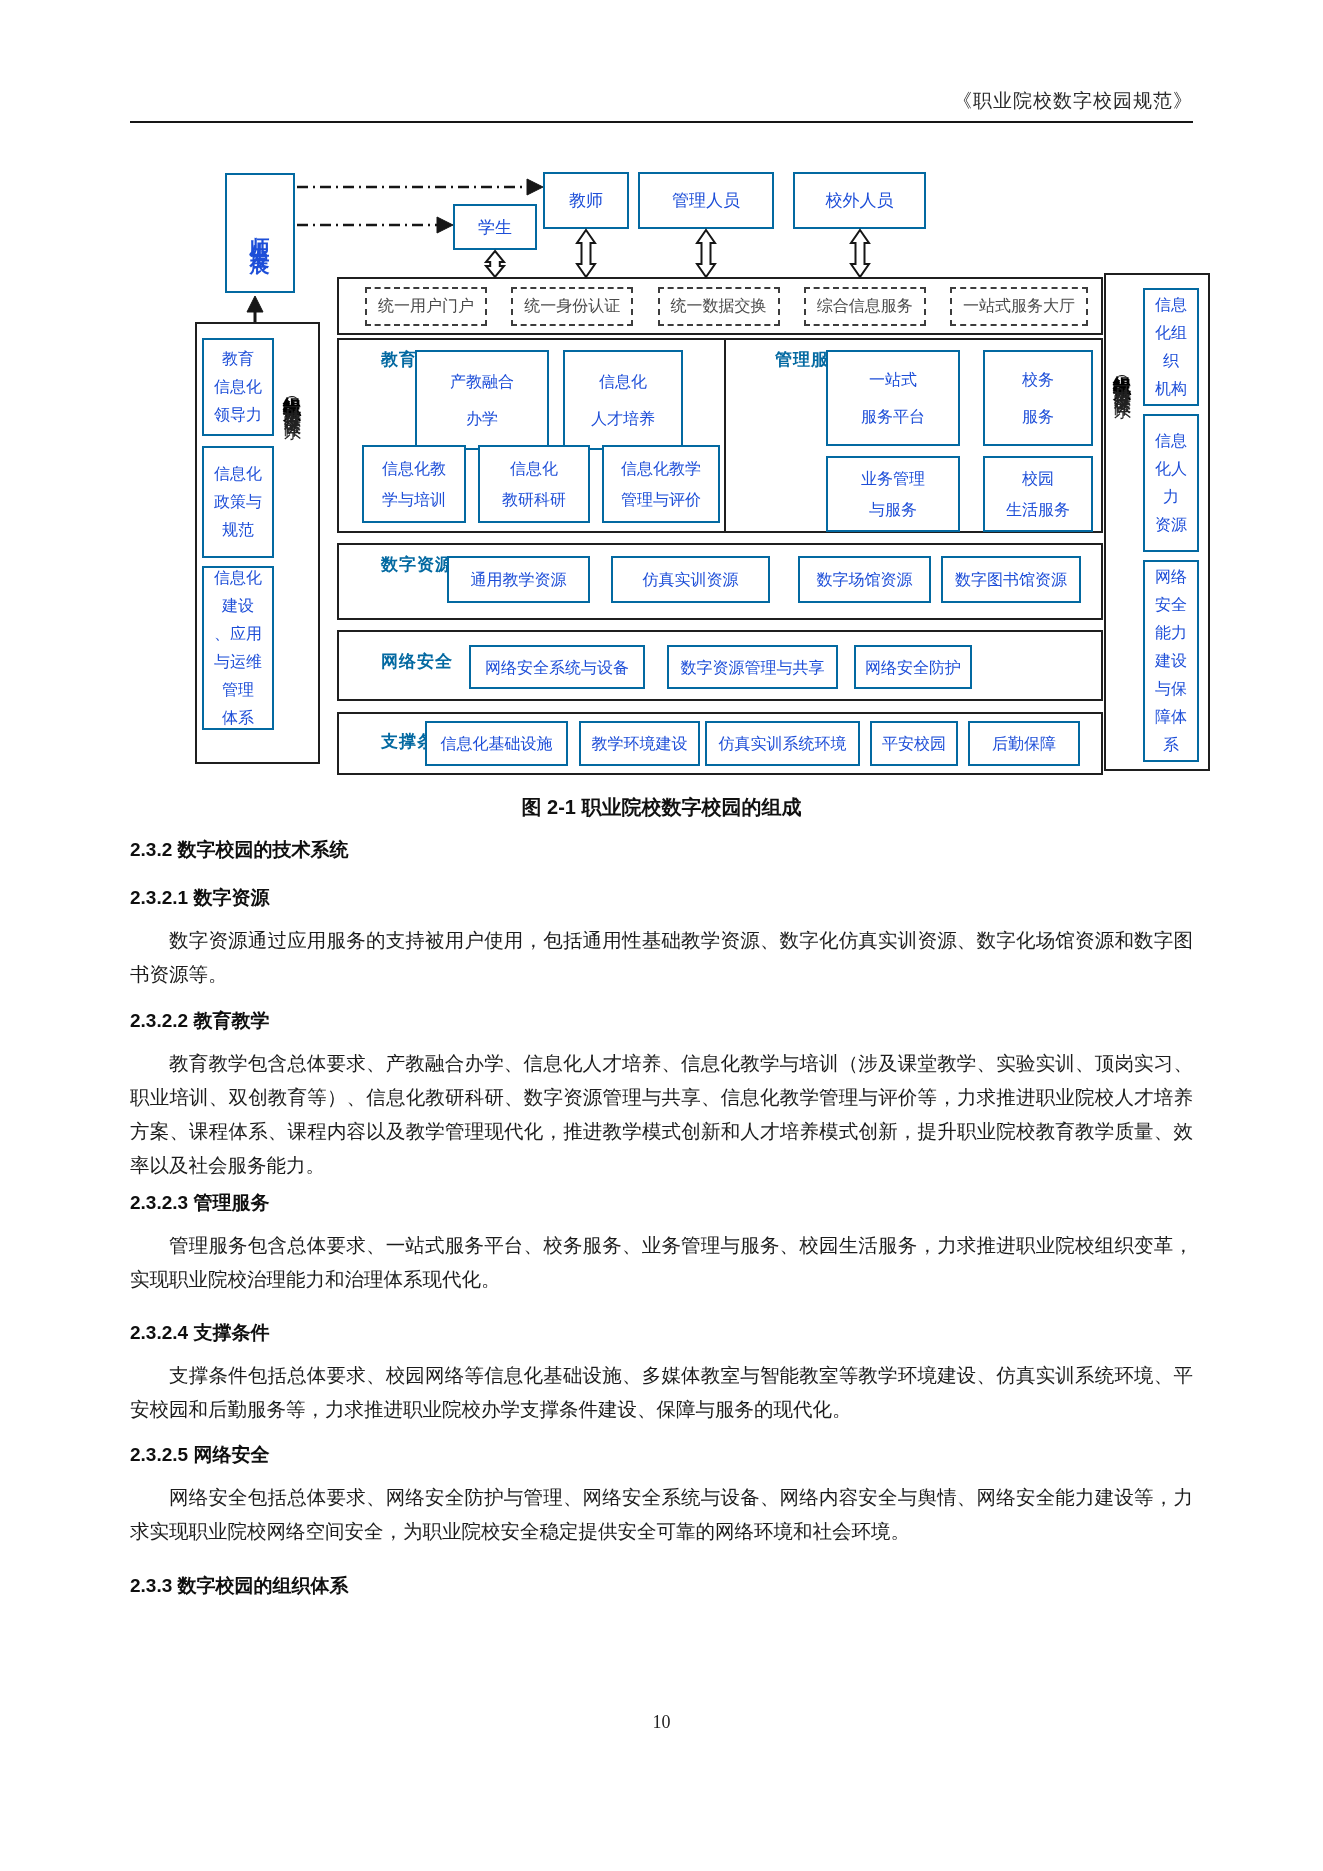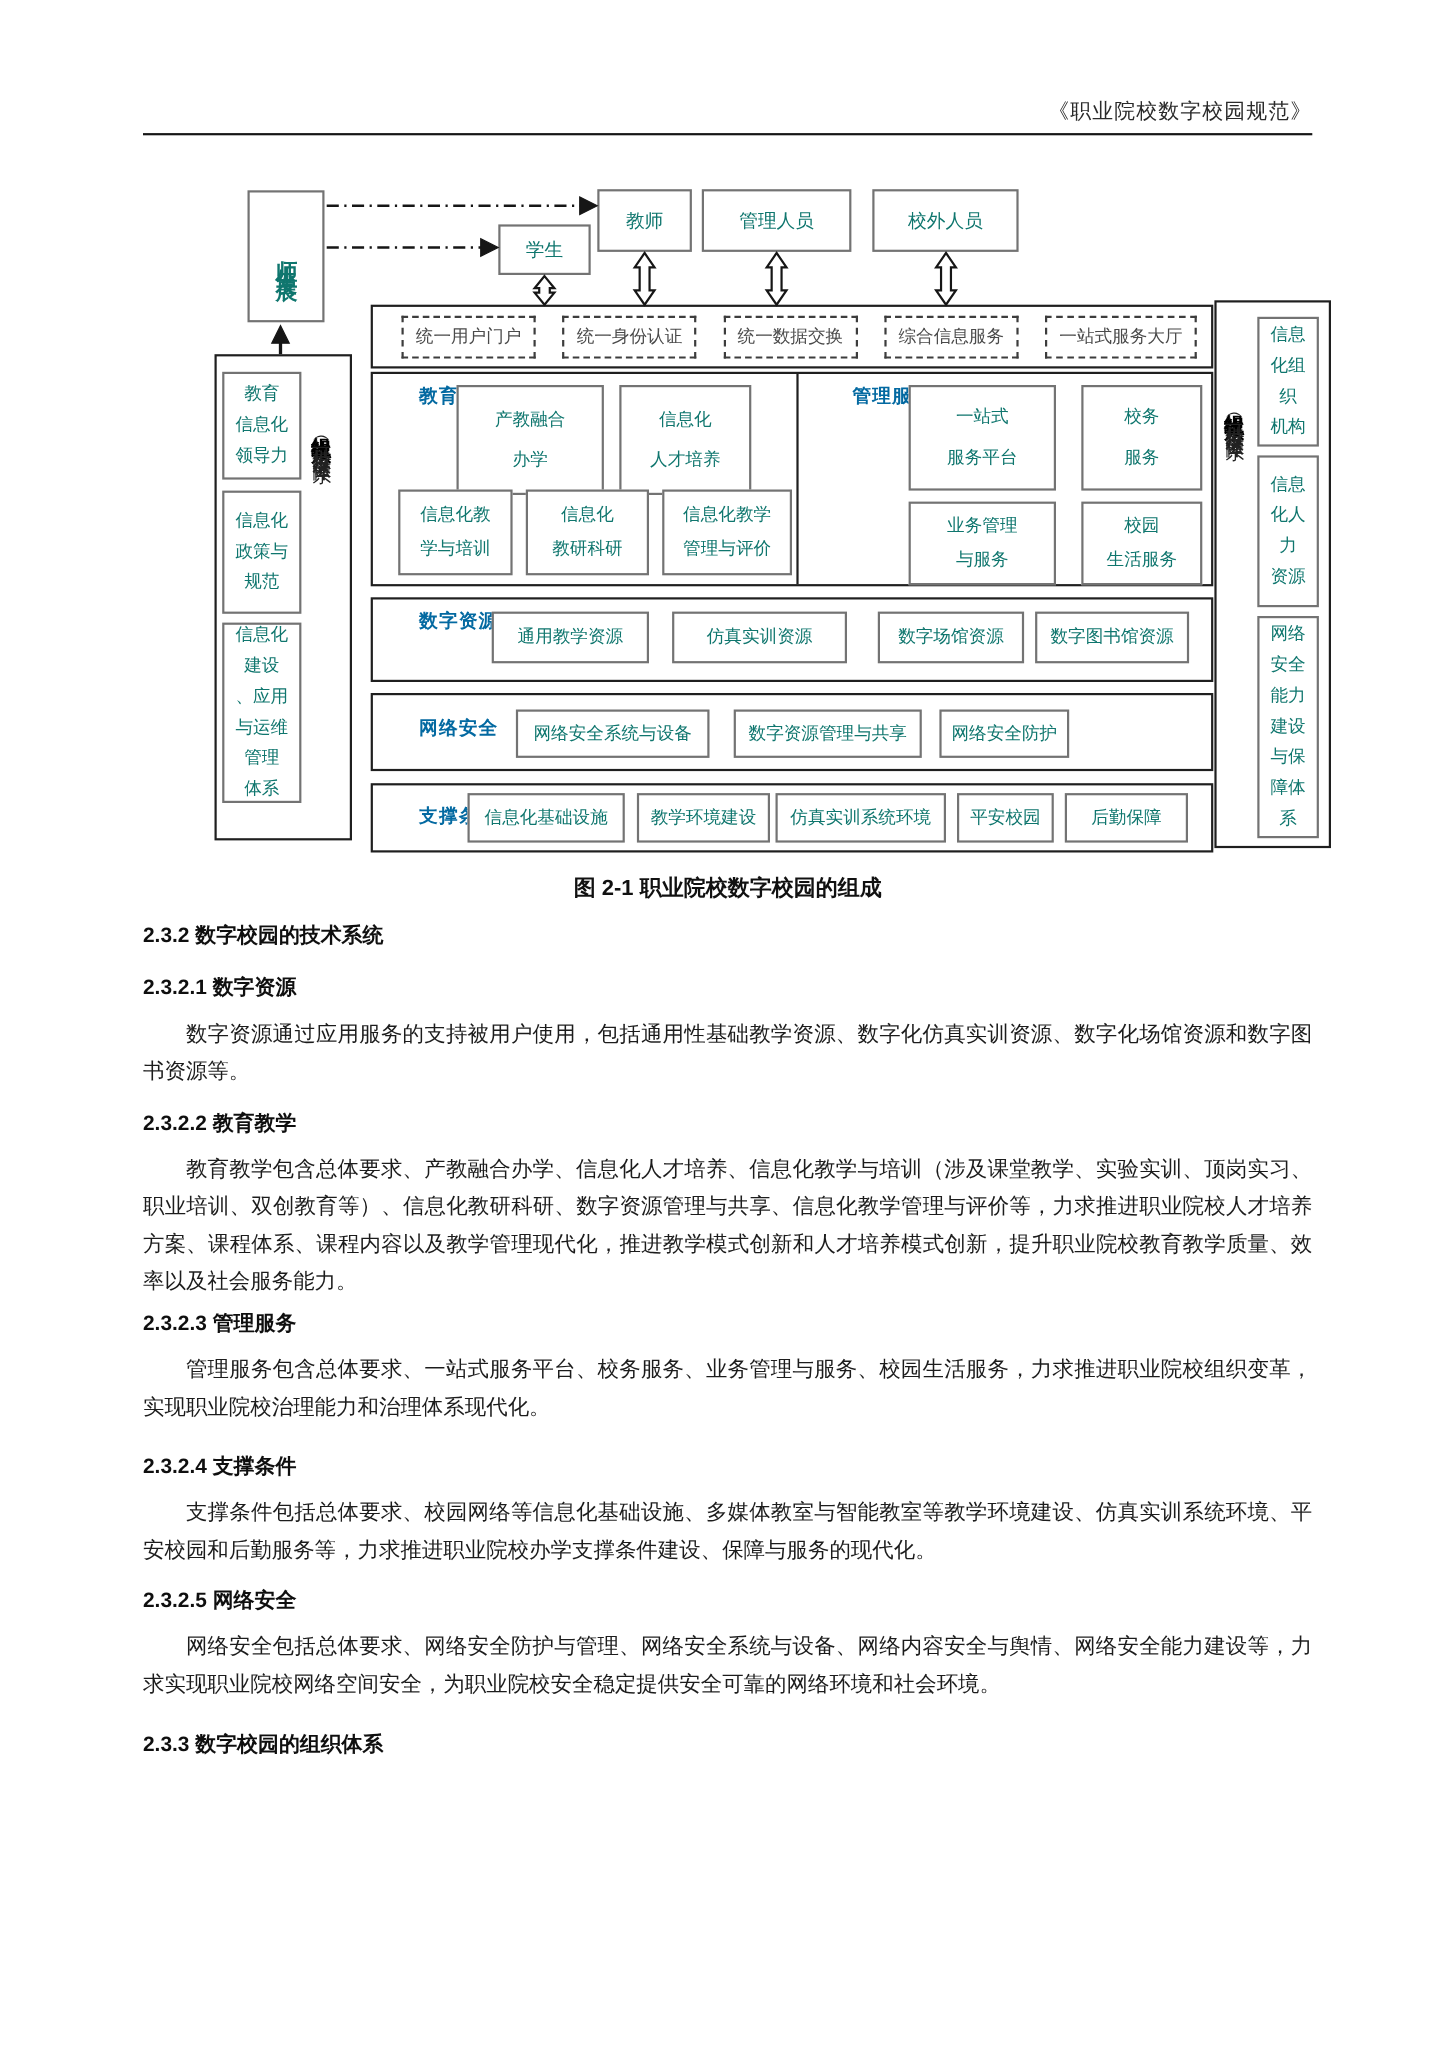--- a/index.html
+++ b/index.html
@@ -3,23 +3,23 @@
 <meta charset="utf-8">
 <style>
   html,body{margin:0;padding:0;background:#e8e8e8;}
   .page{position:relative;width:1323px;height:1871px;background:#ffffff;margin:0 auto;
         font-family:"Liberation Serif",serif;color:#1a1a1a;overflow:hidden;}
   .abs{position:absolute;box-sizing:border-box;}
   
   .hdr{top:88px;left:130px;width:1063px;text-align:right;font-size:19px;color:#2a2a2a;letter-spacing:1px;}
   .hrule{top:121px;left:130px;width:1063px;height:2px;background:#161616;}
   
-  .dbox{position:absolute;box-sizing:border-box;border:2px solid #737373;background:#fff;
+  .dbox{position:absolute;box-sizing:border-box;border:2px solid #0369a1;background:#fff;
         display:flex;align-items:center;justify-content:center;text-align:center;
-        white-space:pre-line;color:#0f766e;font-size:16px;line-height:31px;}
+        white-space:pre-line;color:#1d4ed8;font-size:16px;line-height:31px;}
   .panel{position:absolute;box-sizing:border-box;border:2px solid #1f1f1f;background:#fff;}
   .slabel{position:absolute;font-family:"Liberation Sans",sans-serif;font-weight:bold;
           font-size:17px;color:#0369a1;letter-spacing:1px;margin-left:36px;}
   .svcbar{left:337px;top:277px;width:766px;height:58px;border:2px solid #1f1f1f;background:#fff;
           display:flex;align-items:center;justify-content:space-between;padding:0 13px 0 26px;}
   .svc{border:2px dashed #3d3d3d;color:#4a4a4a;font-size:16px;padding:7px 11px;
        white-space:nowrap;background:#fff;}
   .vbox{writing-mode:vertical-rl;letter-spacing:6px;font-size:20px;font-weight:600;line-height:1;}
   .vlabel{position:absolute;writing-mode:vertical-rl;font-size:17px;color:#222;letter-spacing:2px;}
   .vlabel .main{font-family:"Liberation Sans",sans-serif;font-weight:bold;font-size:18px;color:#000;}
@@ -169,13 +169,14 @@
     <p class="para mt-c">教育教学包含总体要求、产教融合办学、信息化人才培养、信息化教学与培训（涉及课堂教学、实验实训、顶岗实习、职业培训、双创教育等）、信息化教研科研、数字资源管理与共享、信息化教学管理与评价等，力求推进职业院校人才培养方案、课程体系、课程内容以及教学管理现代化，推进教学模式创新和人才培养模式创新，提升职业院校教育教学质量、效率以及社会服务能力。</p>
     <h3 class="h mt-e">2.3.2.3 管理服务</h3>
     <p class="para mt-c">管理服务包含总体要求、一站式服务平台、校务服务、业务管理与服务、校园生活服务，力求推进职业院校组织变革，实现职业院校治理能力和治理体系现代化。</p>
     <h3 class="h mt-f">2.3.2.4 支撑条件</h3>
     <p class="para mt-c">支撑条件包括总体要求、校园网络等信息化基础设施、多媒体教室与智能教室等教学环境建设、仿真实训系统环境、平安校园和后勤服务等，力求推进职业院校办学支撑条件建设、保障与服务的现代化。</p>
     <h3 class="h mt-g">2.3.2.5 网络安全</h3>
     <p class="para mt-c">网络安全包括总体要求、网络安全防护与管理、网络安全系统与设备、网络内容安全与舆情、网络安全能力建设等，力求实现职业院校网络空间安全，为职业院校安全稳定提供安全可靠的网络环境和社会环境。</p>
     <h3 class="h mt-h">2.3.3  数字校园的组织体系</h3>
   </div>
 
+  <div class="abs pgnum">10</div>
 </div>
 
 </body></html>

